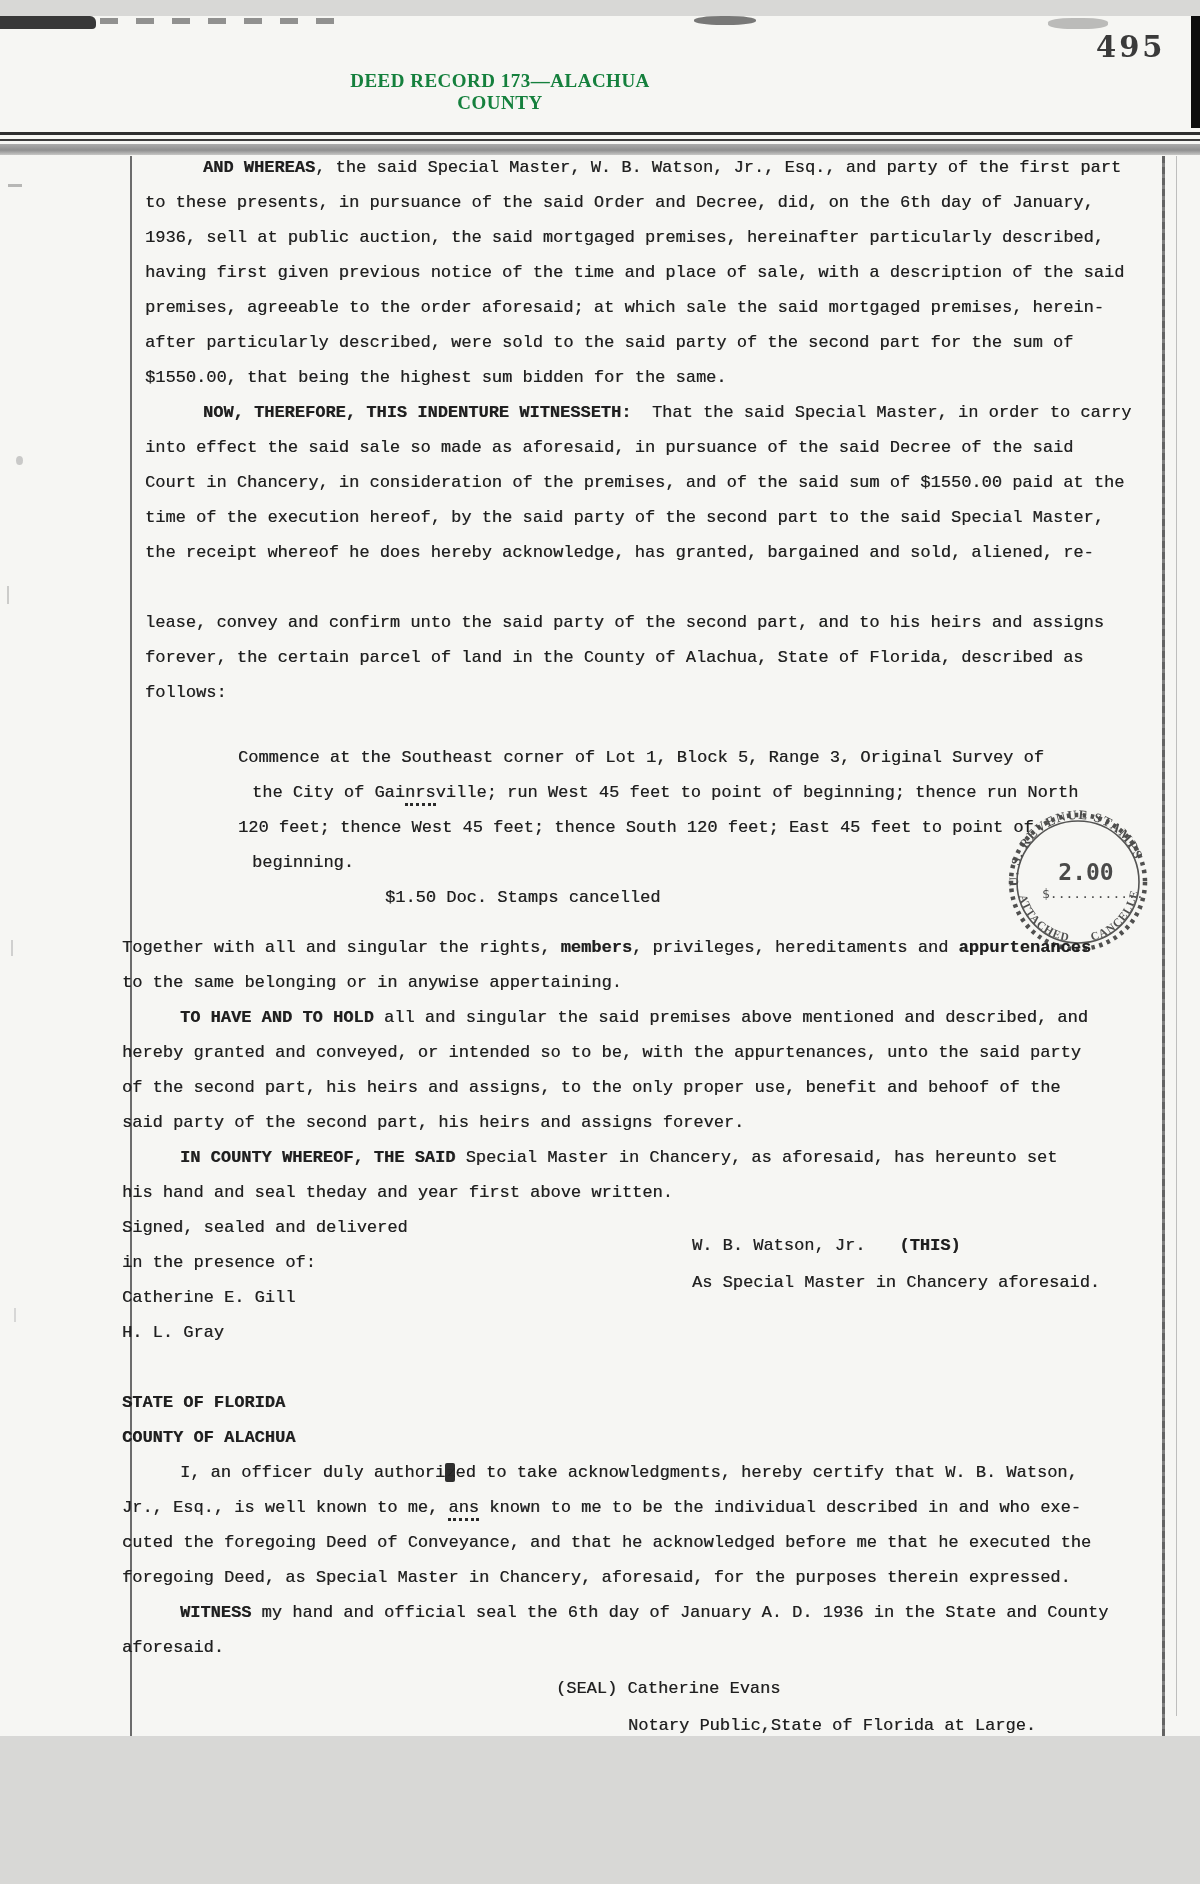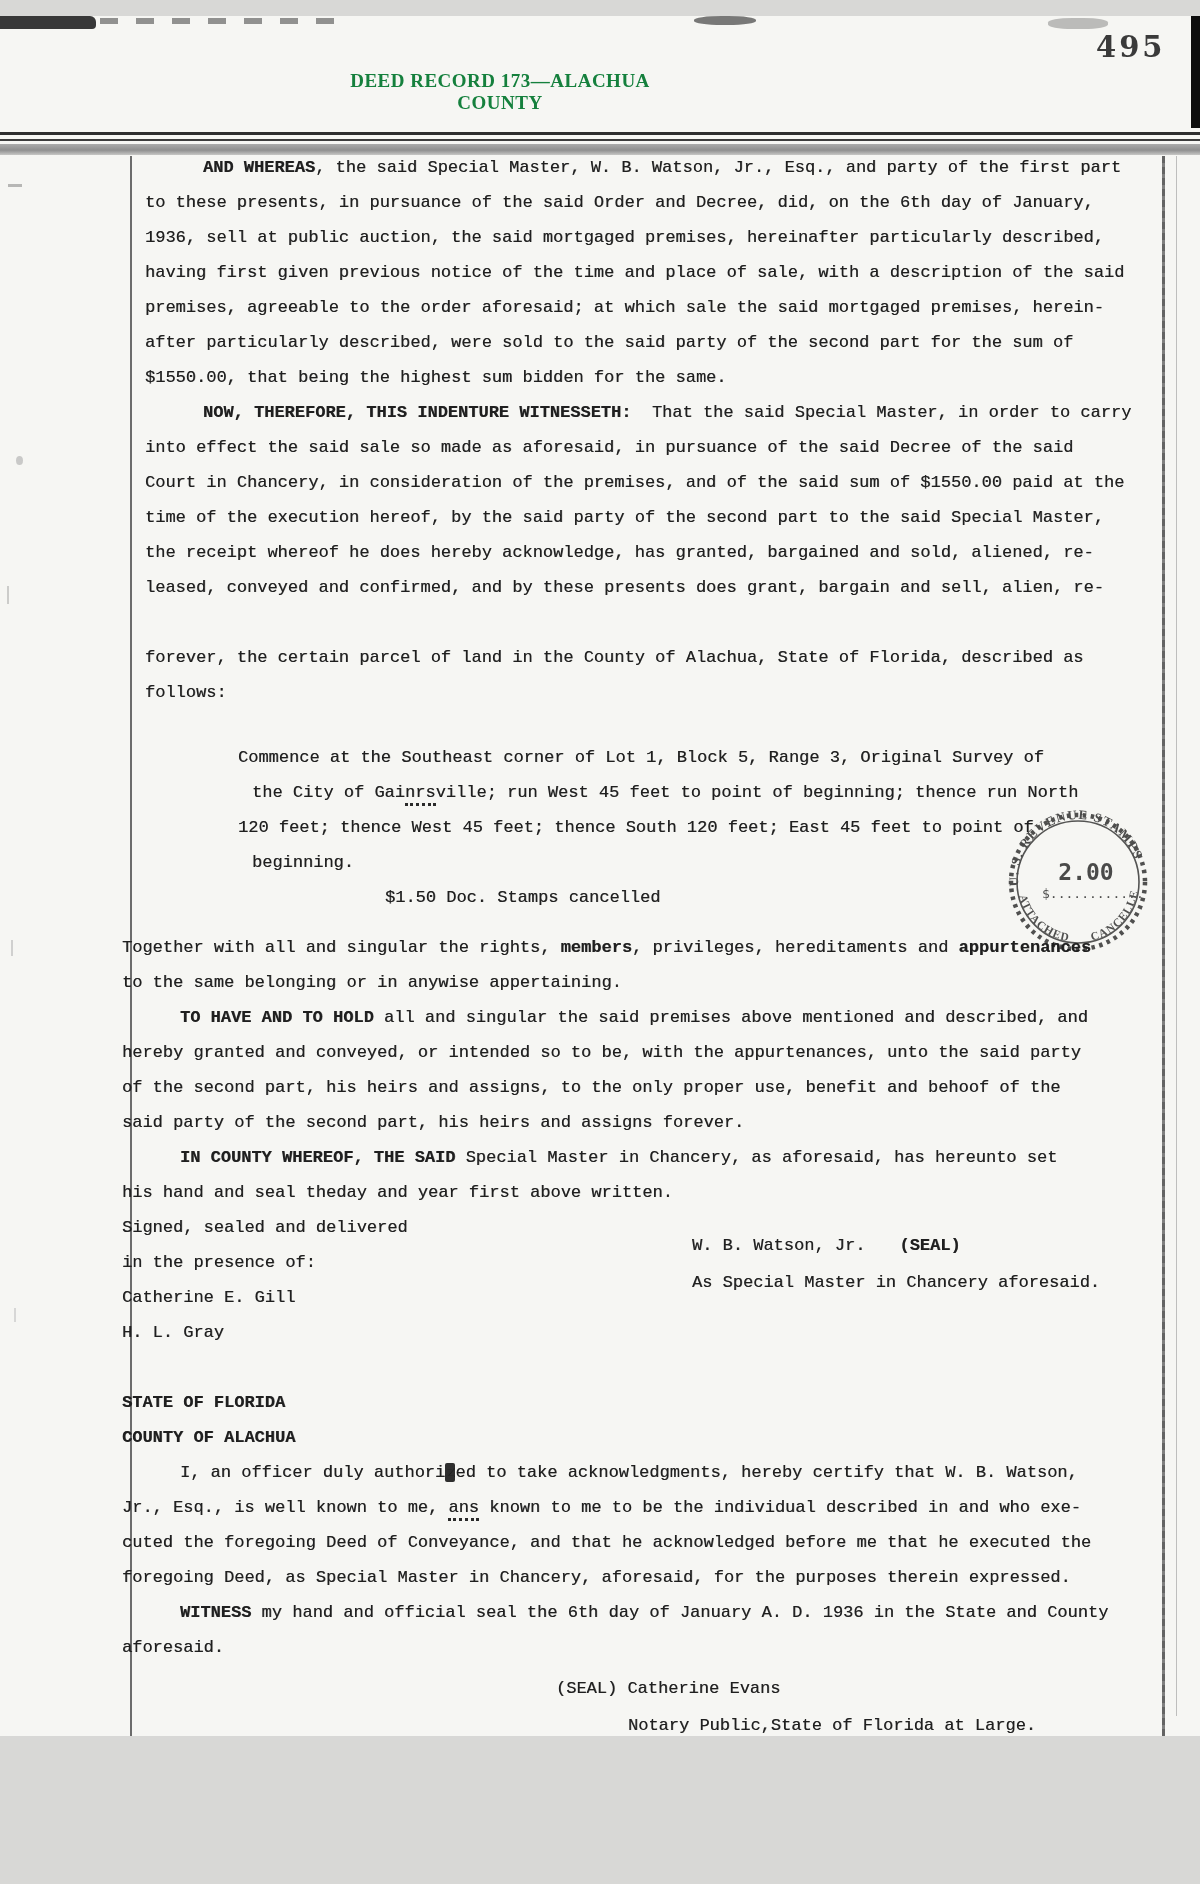--- a/index.html
+++ b/index.html
@@ -84,21 +84,21 @@
   <div class="tl" style="left:145px;top:246px">having first given previous notice of the time and place of sale, with a description of the said</div>
   <div class="tl" style="left:145px;top:281px">premises, agreeable to the order aforesaid; at which sale the said mortgaged premises, herein-</div>
   <div class="tl" style="left:145px;top:316px">after particularly described, were sold to the said party of the second part for the sum of</div>
   <div class="tl" style="left:145px;top:351px">$1550.00, that being the highest sum bidden for the same.</div>
 
   <div class="tl" style="left:203px;top:386px"><span class="lead">NOW, THEREFORE, THIS INDENTURE WITNESSETH:</span><span>  That the said Special Master, in order to carry</span></div>
   <div class="tl" style="left:145px;top:421px">into effect the said sale so made as aforesaid, in pursuance of the said Decree of the said</div>
   <div class="tl" style="left:145px;top:456px">Court in Chancery, in consideration of the premises, and of the said sum of $1550.00 paid at the</div>
   <div class="tl" style="left:145px;top:491px">time of the execution hereof, by the said party of the second part to the said Special Master,</div>
   <div class="tl" style="left:145px;top:526px">the receipt whereof he does hereby acknowledge, has granted, bargained and sold, aliened, re-</div>
-  <div class="tl" style="left:145px;top:561px">leased, conveyed and confirmed, and by these presents does grant, bargain and sell, alien, re-</div>
+  <div class="tl" style="left:145px;top:596px">lease, convey and confirm unto the said party of the second part, and to his heirs and assigns</div>
   <div class="tl" style="left:145px;top:631px">forever, the certain parcel of land in the County of Alachua, State of Florida, described as</div>
   <div class="tl" style="left:145px;top:666px">follows:</div>
 
   <div class="tl" style="left:238px;top:731px">Commence at the Southeast corner of Lot 1, Block 5, Range 3, Original Survey of</div>
   <div class="tl" style="left:252px;top:766px"><span>the City of Gai</span><span class="dots">nrs</span><span>ville; run West 45 feet to point of beginning; thence run North</span></div>
   <div class="tl" style="left:238px;top:801px">120 feet; thence West 45 feet; thence South 120 feet; East 45 feet to point of</div>
   <div class="tl" style="left:252px;top:836px">beginning.</div>
   <div class="tl" style="left:385px;top:871px">$1.50 Doc. Stamps cancelled</div>
 
   <svg class="stamp" width="152" height="152" viewBox="0 0 152 152">
@@ -131,21 +131,21 @@
   <div class="tl" style="left:122px;top:1096px">said party of the second part, his heirs and assigns forever.</div>
 
   <div class="tl" style="left:180px;top:1131px"><span class="lead">IN COUNTY WHEREOF, THE SAID</span><span> Special Master in Chancery, as aforesaid, has hereunto set</span></div>
   <div class="tl" style="left:122px;top:1166px">his hand and seal theday and year first above written.</div>
 
   <div class="tl" style="left:122px;top:1201px">Signed, sealed and delivered</div>
   <div class="tl" style="left:122px;top:1236px">in the presence of:</div>
   <div class="tl" style="left:122px;top:1271px">Catherine E. Gill</div>
   <div class="tl" style="left:122px;top:1306px">H. L. Gray</div>
 
-  <div class="tl" style="left:692px;top:1219px"><span>W. B. Watson, Jr.</span><span class="sig-seal bold">(SEAL)</span></div>
+  <div class="tl" style="left:692px;top:1219px"><span>W. B. Watson, Jr.</span><span class="sig-seal bold">(THIS)</span></div>
   <div class="tl" style="left:692px;top:1256px">As Special Master in Chancery aforesaid.</div>
 
   <div class="tl bold" style="left:122px;top:1376px">STATE OF FLORIDA</div>
   <div class="tl bold" style="left:122px;top:1411px">COUNTY OF ALACHUA</div>
 
   <div class="tl" style="left:180px;top:1446px"><span>I, an officer duly authori</span><span class="blot">z</span><span>ed to take acknowledgments, hereby certify that W. B. Watson,</span></div>
   <div class="tl" style="left:122px;top:1481px"><span>Jr., Esq., is well known to me, </span><span class="dots">ans</span><span> known to me to be the individual described in and who exe-</span></div>
   <div class="tl" style="left:122px;top:1516px">cuted the foregoing Deed of Conveyance, and that he acknowledged before me that he executed the</div>
   <div class="tl" style="left:122px;top:1551px">foregoing Deed, as Special Master in Chancery, aforesaid, for the purposes therein expressed.</div>
   <div class="tl" style="left:180px;top:1586px"><span class="lead">WITNESS</span><span> my hand and official seal the 6th day of January A. D. 1936 in the State and County</span></div>

